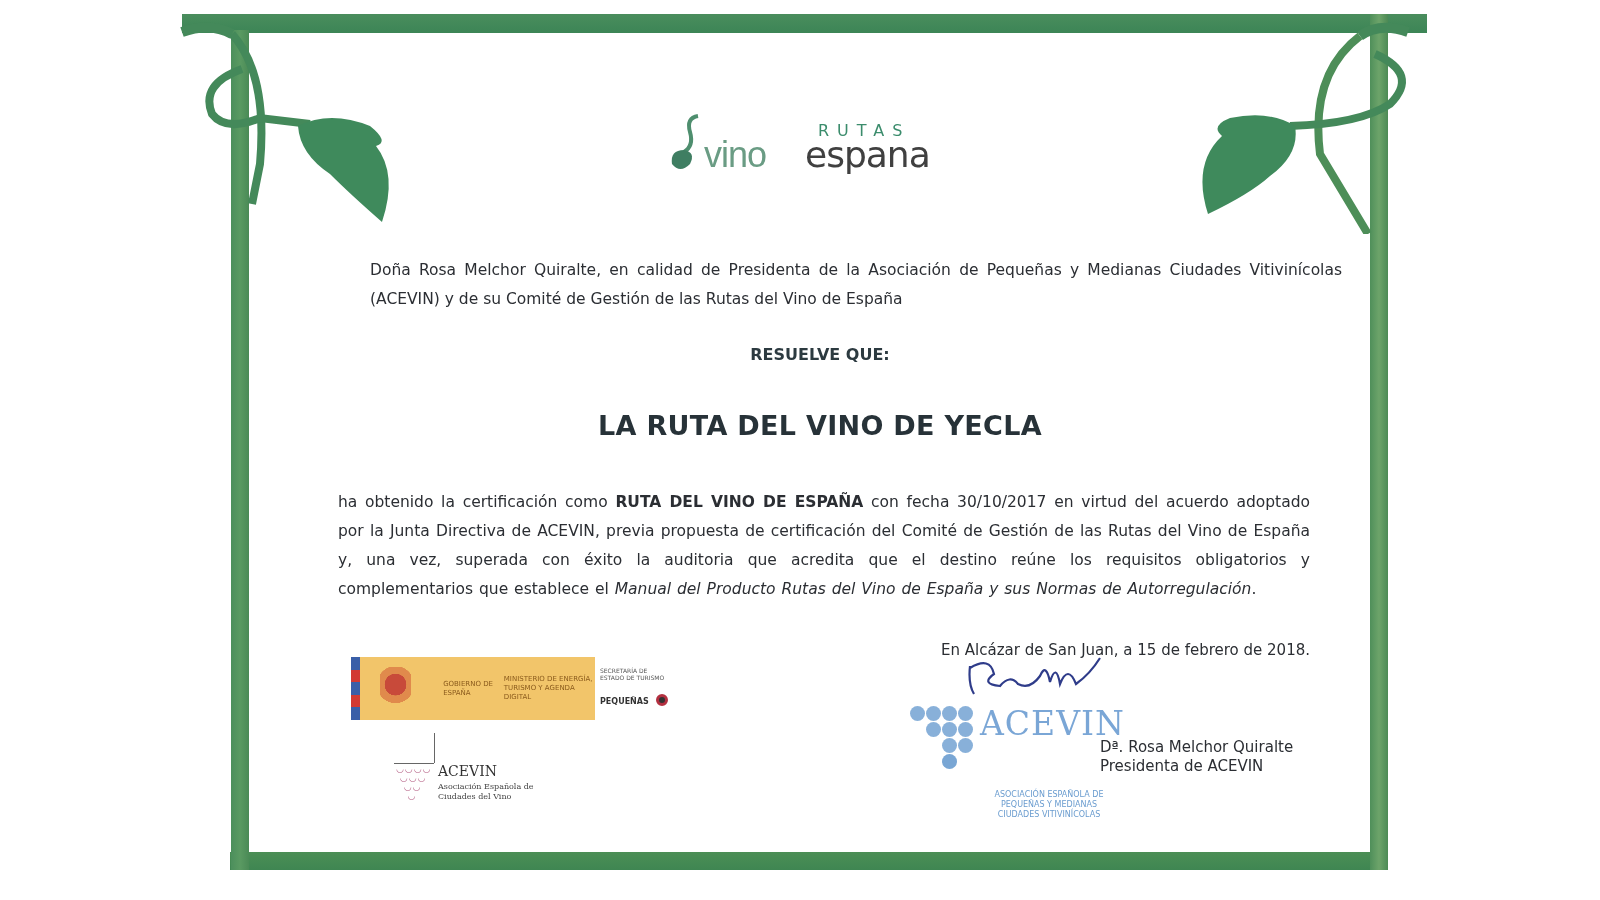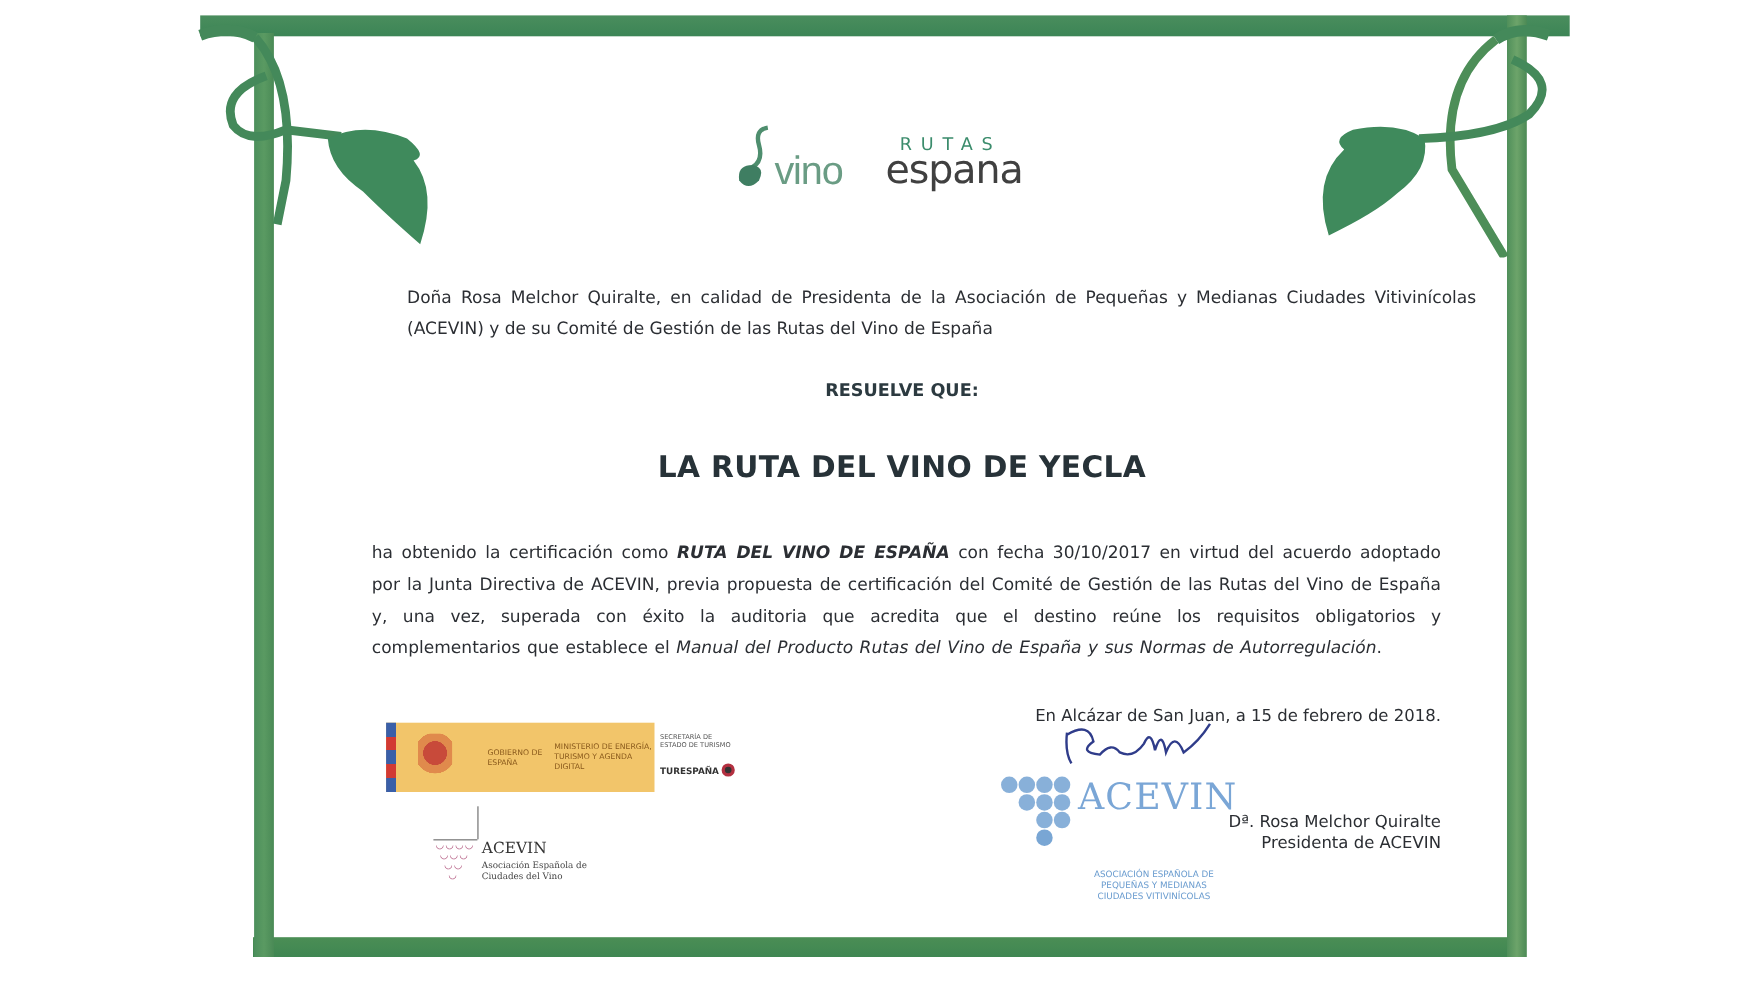--- a/index.html
+++ b/index.html
@@ -20,25 +20,25 @@
   .logo { position: absolute; left: 676px; top: 106px; width: 260px; height: 80px; }
   .logo .rutas { position: absolute; left: 142px; top: 15px; font-size: 16px; letter-spacing: 8px; color: #3b8c6c; font-family: "DejaVu Sans", sans-serif; }
   .logo .vino { position: absolute; left: 28px; top: 28px; font-size: 36px; color: #6a9c84; font-family: Liberation Sans, sans-serif; letter-spacing: -1px; }
   .logo .espana { position: absolute; left: 129px; top: 28px; font-size: 36px; color: #404040; font-family: "DejaVu Sans", sans-serif; letter-spacing: -1px; }
 
   .text-block { position: absolute; font-size: 15.5px; line-height: 29px; color: #2b2e33; }
   .intro { left: 338px; top: 256px; width: 972px; text-align: justify; text-align-last: left; margin-left: 32px; }
   .resuelve { left: 0; width: 1640px; top: 340px; text-align: center; font-weight: bold; font-size: 16px; color: #2c3a40; }
   .headline { position: absolute; left: 0; width: 1640px; top: 410px; text-align: center; font-weight: bold; font-size: 27px; color: #273238; letter-spacing: 0.3px; }
   .body-text { left: 338px; top: 488px; width: 972px; text-align: justify; text-align-last: left; word-spacing: 1px; }
-  .body-text b { font-weight: bold; font-style: italic; }
+  .body-text b { font-weight: bold; }
   .body-text i { font-style: italic; }
 
   .place-date { position: absolute; left: 940px; top: 641px; width: 370px; text-align: right; font-size: 15px; color: #2b2e33; }
-  .signer { position: absolute; left: 1100px; top: 738px; width: 210px; text-align: right; font-size: 15px; line-height: 19px; color: #2b2e33; }
+  .signer { position: absolute; left: 1100px; top: 738px; width: 210px; font-size: 15px; line-height: 19px; color: #2b2e33; }
 
   
   .gob { position: absolute; left: 351px; top: 657px; width: 244px; height: 63px; background: #f2c56a; display: flex; align-items: center; }
   .gob .flag { width: 10px; height: 63px; background: linear-gradient(180deg,#3a5fa8 0 20%,#d23a33 20% 40%,#3a5fa8 40% 60%,#d23a33 60% 80%,#3a5fa8 80% 100%); }
   .gob .shield { margin-left: 20px; width: 34px; height: 44px; background: radial-gradient(circle at 50% 40%, #c84a3a 0 35%, #e08a4c 36% 60%, transparent 61%); }
   .gob .g1 { margin-left: 32px; font-size: 7px; line-height: 9px; color: #8a5a1c; width: 60px; }
   .gob .g2 { margin-left: 6px; font-size: 7px; line-height: 9px; color: #8a5a1c; width: 100px; }
   .sec { position: absolute; left: 600px; top: 667px; font-size: 6px; line-height: 7px; color: #555; width: 70px; }
   .ture { position: absolute; left: 600px; top: 697px; font-size: 8px; font-weight: bold; color: #333; }
   .ture-dot { position: absolute; left: 656px; top: 694px; width: 12px; height: 12px; border-radius: 50%; border: 3px solid #b33040; background: #333; }
@@ -103,21 +103,21 @@
 
   <p class="place-date">En Alcázar de San Juan, a 15 de febrero de 2018.</p>
 
   <div class="gob">
     <div class="flag"></div>
     <div class="shield"></div>
     <div class="g1">GOBIERNO DE ESPAÑA</div>
     <div class="g2">MINISTERIO DE ENERGÍA, TURISMO Y AGENDA DIGITAL</div>
   </div>
   <div class="sec">SECRETARÍA DE ESTADO DE TURISMO</div>
-  <div class="ture">TURESPAÑA</div>
+  <div class="ture">PEQUEÑAS</div>
   <div class="ture-dot"></div>
 
   <div class="acevin-small">
     <div class="vline"></div>
     <div class="hline"></div>
     <div class="grapes">◡◡◡◡<br>&nbsp;◡◡◡<br>&nbsp;&nbsp;◡◡<br>&nbsp;&nbsp;&nbsp;◡</div>
     <div class="name">ACEVIN</div>
     <div class="sub">Asociación Española de Ciudades del Vino</div>
   </div>
 

